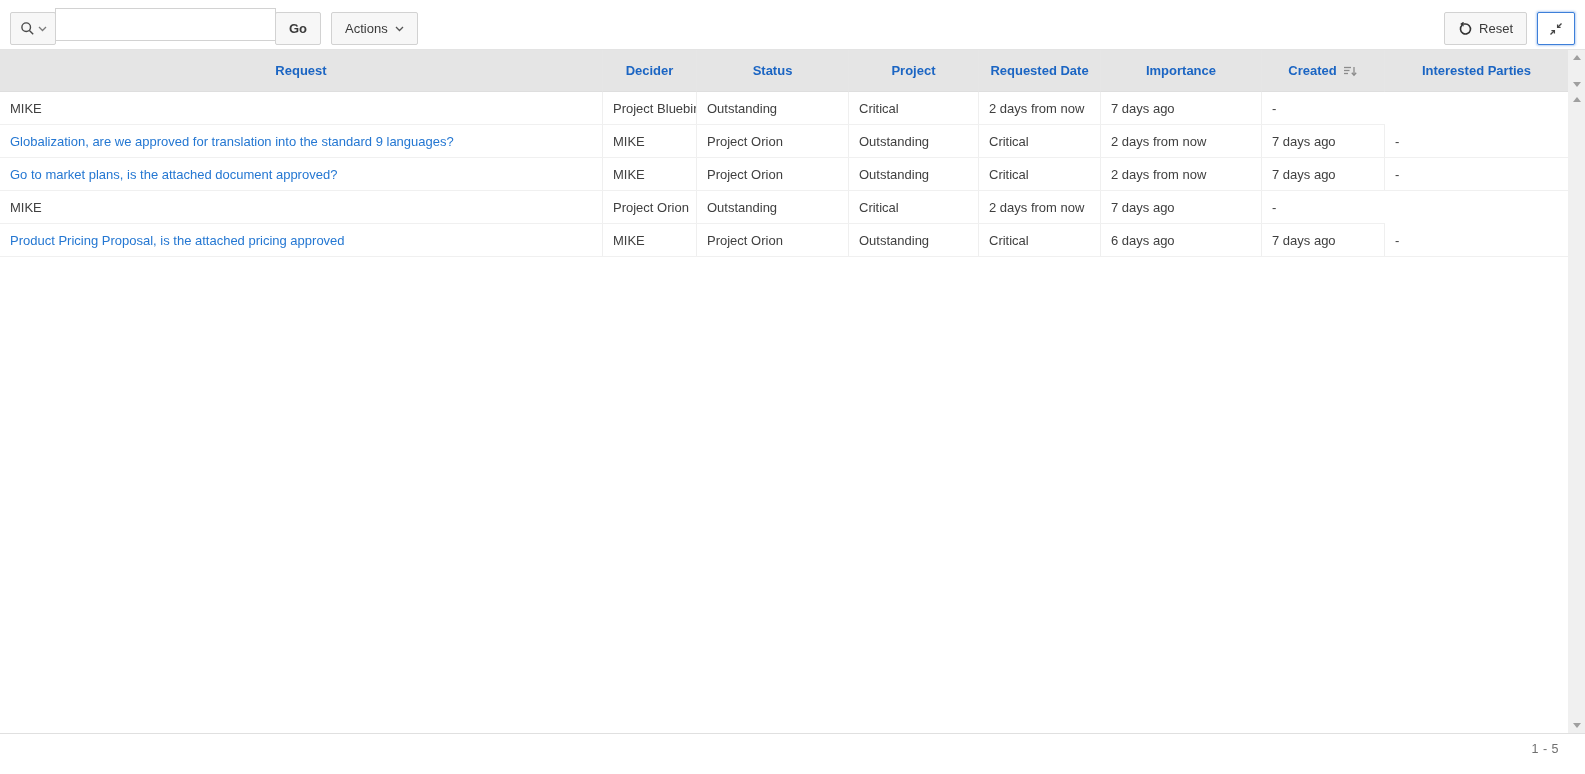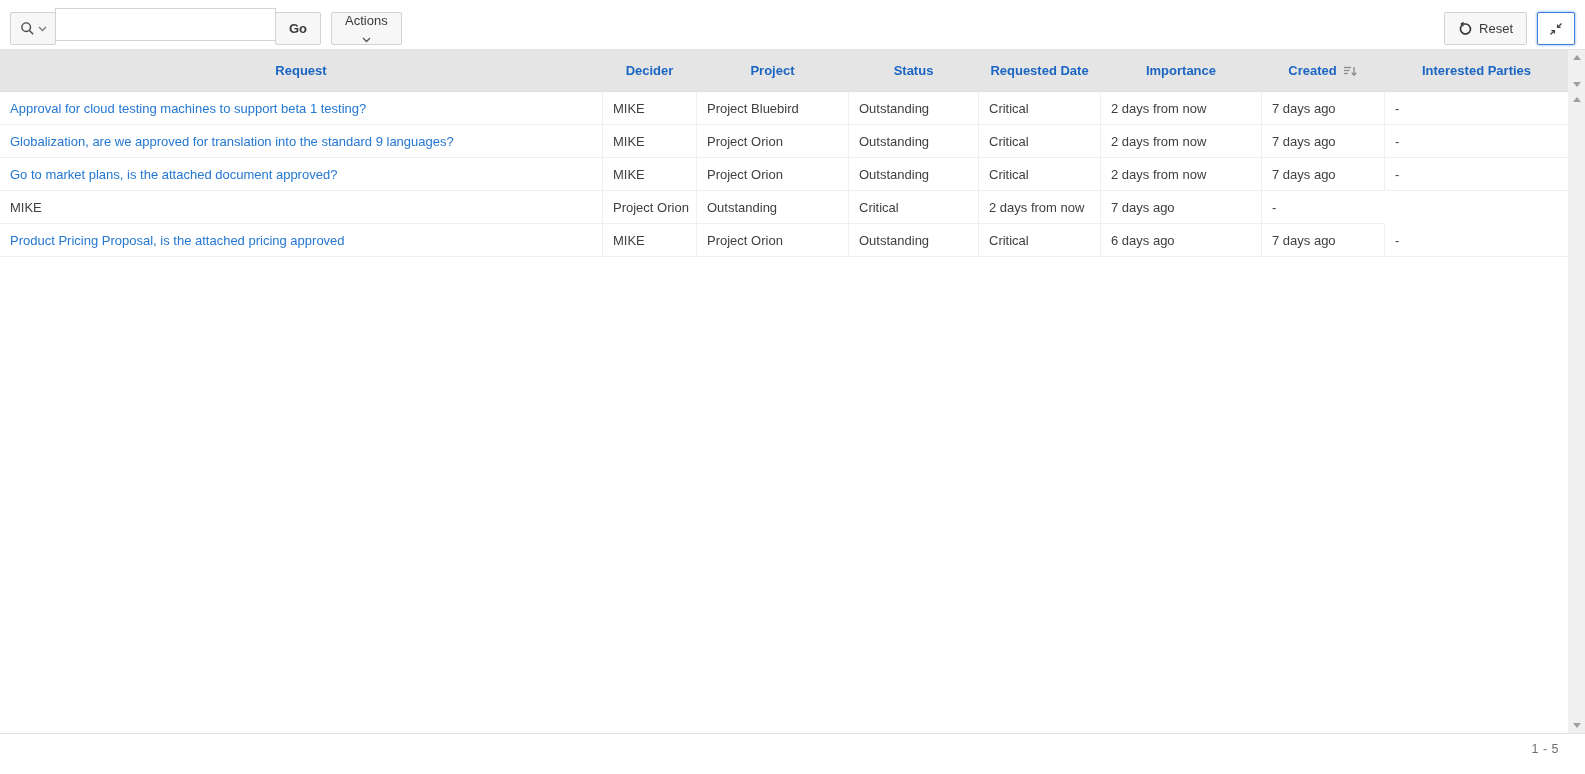--- a/index.html
+++ b/index.html
@@ -11,21 +11,21 @@
   .toolbar { height:50px; flex:0 0 50px; display:flex; align-items:center;
              padding:0 10px; border-bottom:1px solid #e3e3e3; background:#fff; }
   .btn { background:#f7f7f7; border:1px solid #d2d2d2; border-radius:2px; height:33px;
          font-size:13px; color:#3a3a3a; display:inline-flex; align-items:center;
          gap:7px; padding:0 13px; cursor:pointer; font-family:inherit;margin-top:8px; }
   .search-btn { width:46px; justify-content:center; gap:3px; padding:0; }
   .search-input { width:221px; height:33px; border:1px solid #d2d2d2; margin-left:-1px;
                   padding:0 8px; font-size:13px; color:#333; background:#fff; outline:none;
                   font-family:inherit; }
   .go-btn { margin-left:-1px; font-weight:700; }
-  .actions-btn { margin-left:10px;flex-direction:column; }
+  .actions-btn { margin-left:10px; }
   .spacer { flex:1; }
   .reset-btn { margin-right:10px; }
   .collapse-btn { width:38px; justify-content:center; padding:0; background:#fff;
                   border:1px solid #3d7fd9; box-shadow:0 0 2px 1px rgba(61,127,217,.35); }
   .chev { width:9px; height:9px; display:inline-block; }
 
   
   .content { flex:1 1 auto; position:relative; background:#fff; }
   .grid-row { display:grid;
       grid-template-columns:603px 94px 152px 130px 122px 161px 123px minmax(0,1fr); }
@@ -113,24 +113,24 @@
     <div class="report">
 
       <div class="grid-row">
         <div class="th">
             <span>Request</span>
           </div>
         <div class="th">
             <span>Decider</span>
           </div>
         <div class="th">
+            <span>Status</span>
+          </div>
+        <div class="th">
             <span>Project</span>
-          </div>
-        <div class="th">
-            <span>Status</span>
           </div>
         <div class="th">
             <span>Requested Date</span>
           </div>
         <div class="th">
             <span>Importance</span>
           </div>
         <div class="th">
           <span>Created</span>
           <span>
@@ -142,23 +142,20 @@
               <polyline points="8.8,8.8 11,11.2 13.2,8.8" fill="none" stroke="#8b8b8b" stroke-width="1.3"></polyline>
             </svg>
           </span>
         </div>
         <div class="th">
             <span>Interested Parties</span>
           </div>
       </div>
 
       <div class="grid-row">
-        <div class="td">
-            <a href="#">Approval for cloud testing machines to support beta 1 testing?</a>
-          </div>
         <div class="td">MIKE</div>
         <div class="td">Project Bluebird</div>
         <div class="td">Outstanding</div>
         <div class="td">Critical</div>
         <div class="td">2 days from now</div>
         <div class="td">7 days ago</div>
         <div class="td">-</div>
       </div>
 
       <div class="grid-row">

